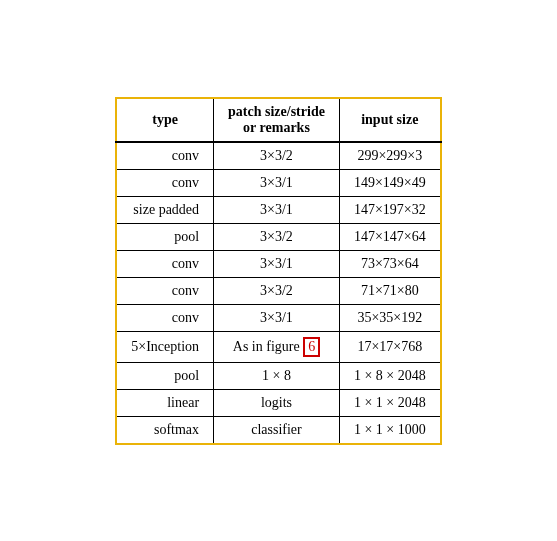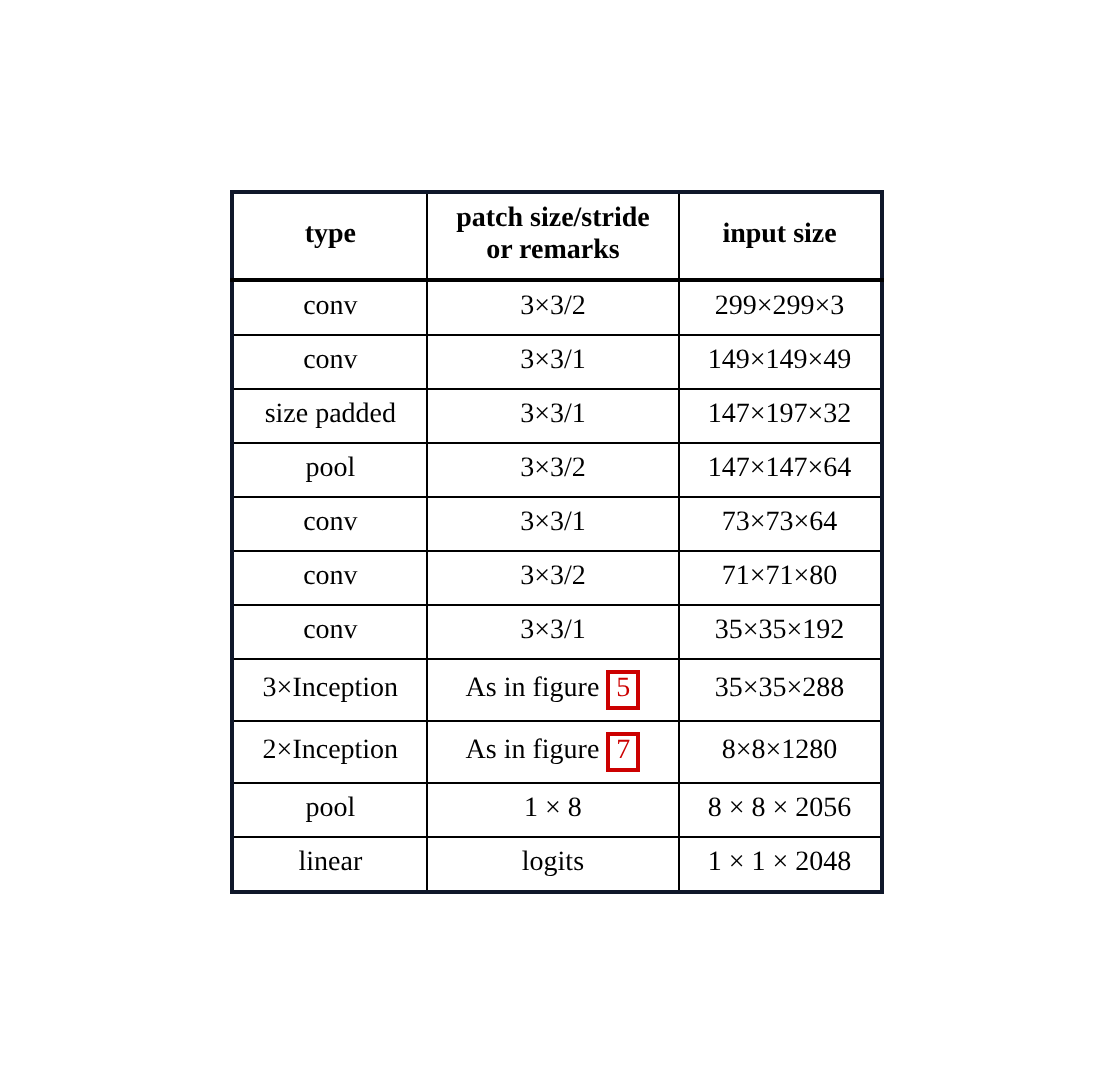--- a/index.html
+++ b/index.html
@@ -18,37 +18,37 @@
       font-family: "Times New Roman", Times, serif;
       font-size: 14px;
     }
 
     .table-wrapper {
       padding: 20px;
     }
 
     table {
       border-collapse: collapse;
-      border: 2px solid #0f172a;
+      border: 2px solid #eab308;
     }
 
     th, td {
       border: 1px solid #000;
       padding: 5px 14px;
       text-align: center;
       white-space: nowrap;
     }
 
     th {
       font-weight: bold;
       font-style: normal;
     }
 
     td.left-align {
-      text-align: center;
+      text-align: right;
     }
 
     .header-row th {
       border-bottom: 2px solid #000;
     }
 
     .highlighted-cell {
       border: 2px solid #cc0000 !important;
       color: #cc0000;
     }
@@ -95,34 +95,34 @@
           <td class="left-align">conv</td>
           <td>3×3/2</td>
           <td>71×71×80</td>
         </tr>
         <tr>
           <td class="left-align">conv</td>
           <td>3×3/1</td>
           <td>35×35×192</td>
         </tr>
         <tr>
-          <td class="left-align">3×Inception</td>
-          <td><span>As in figure </span><span class="highlighted-cell" style="border: 2px solid rgb(204, 0, 0); color: rgb(204, 0, 0); display: inline-block; padding: 0px 3px;">5</span></td>
-          <td>35×35×288</td>
-        </tr>
-        <tr>
-          <td class="left-align">2×Inception</td>
-          <td><span>As in figure </span><span class="highlighted-cell" style="border: 2px solid rgb(204, 0, 0); color: rgb(204, 0, 0); display: inline-block; padding: 0px 3px;">7</span></td>
-          <td>8×8×1280</td>
+          <td class="left-align">5×Inception</td>
+          <td><span>As in figure </span><span class="highlighted-cell" style="border: 2px solid rgb(204, 0, 0); color: rgb(204, 0, 0); display: inline-block; padding: 0px 3px;">6</span></td>
+          <td>17×17×768</td>
         </tr>
         <tr>
           <td class="left-align">pool</td>
           <td>1 × 8</td>
-          <td>8 × 8 × 2056</td>
+          <td>1 × 8 × 2048</td>
         </tr>
         <tr>
           <td class="left-align">linear</td>
           <td>logits</td>
           <td>1 × 1 × 2048</td>
         </tr>
+        <tr>
+          <td class="left-align">softmax</td>
+          <td>classifier</td>
+          <td>1 × 1 × 1000</td>
+        </tr>
       </tbody>
   </table>
 </div>
 
 </body></html>

